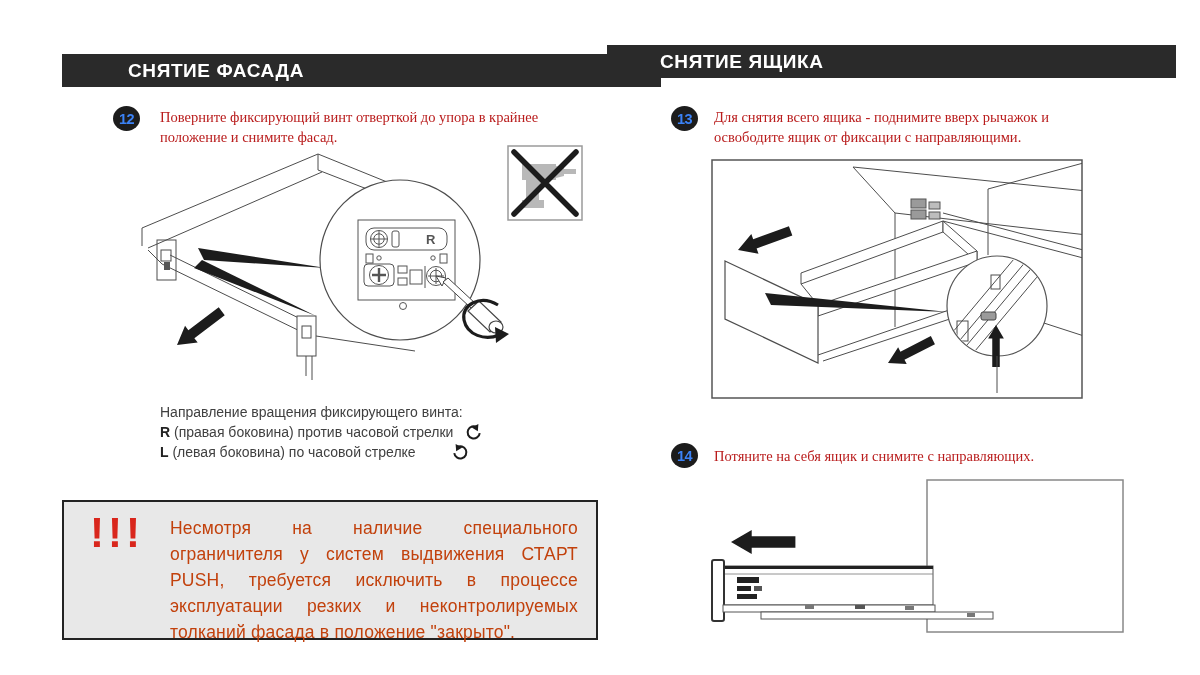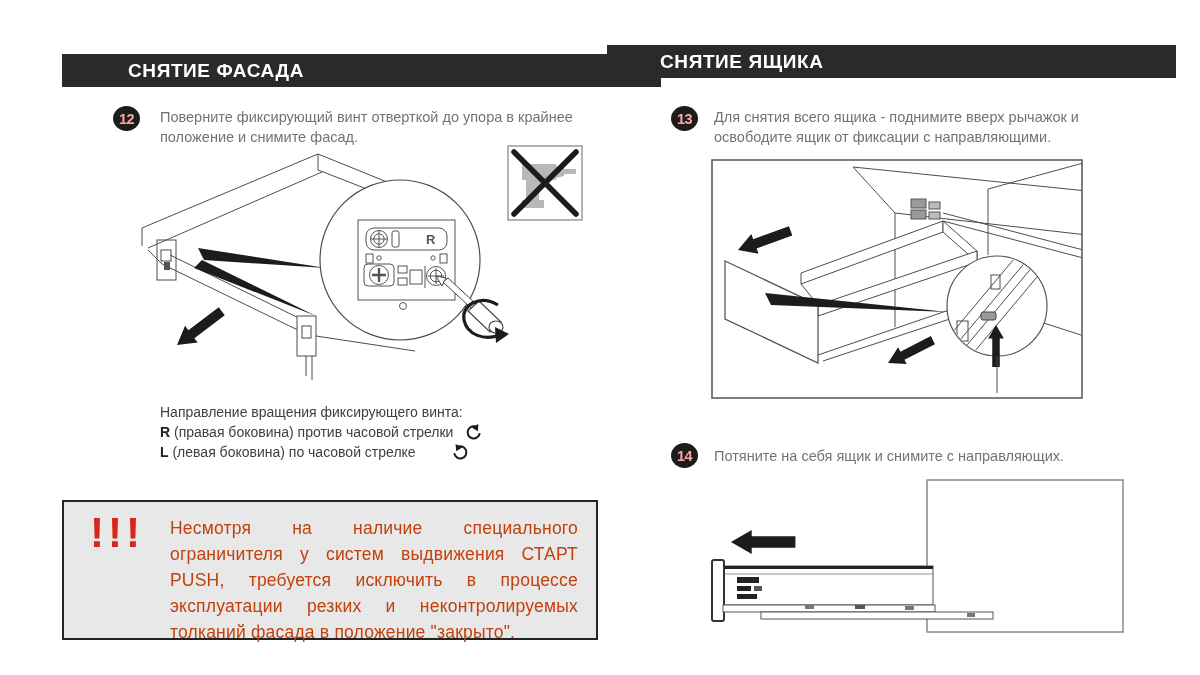--- a/index.html
+++ b/index.html
@@ -6,25 +6,25 @@
   body{
     width:1200px;height:675px;position:relative;background:#ffffff;
     font-family:"Liberation Sans",sans-serif;color:#3f3f3f;overflow:hidden;
   }
   .abs{position:absolute;}
   .header-bar{
     height:33px;background:#2a2a2a;color:#ffffff;display:flex;align-items:center;
     font-size:19px;font-weight:bold;letter-spacing:.6px;
   }
   .stepnum{
-    width:27px;height:25px;border-radius:50%;background:#1c1c1c;color:#fca5a5;
+    width:27px;height:25px;border-radius:50%;background:#1c1c1c;color:#3b82f6;
     display:flex;align-items:center;justify-content:center;
     font-size:14.5px;font-weight:bold;letter-spacing:-.5px;
   }
-  .steptext{font-size:14.5px;line-height:1.38;color:#737373;}
+  .steptext{font-size:14.5px;line-height:1.38;color:#b91c1c;font-family:Liberation Serif, serif;}
   .note{font-size:14px;line-height:20px;color:#404040;}
   .note .row{display:flex;align-items:center;gap:10px;height:20px;}
   .note b{color:#222;}
   .warnbox{
     width:536px;height:140px;background:#e8e8e8;border:2px solid #232323;
     box-sizing:border-box;display:flex;
   }
   .warnmark{
     font-size:42px;font-weight:bold;color:#d9261c;letter-spacing:4px;
     margin:10px 0 0 26px;line-height:1;flex:0 0 auto;

